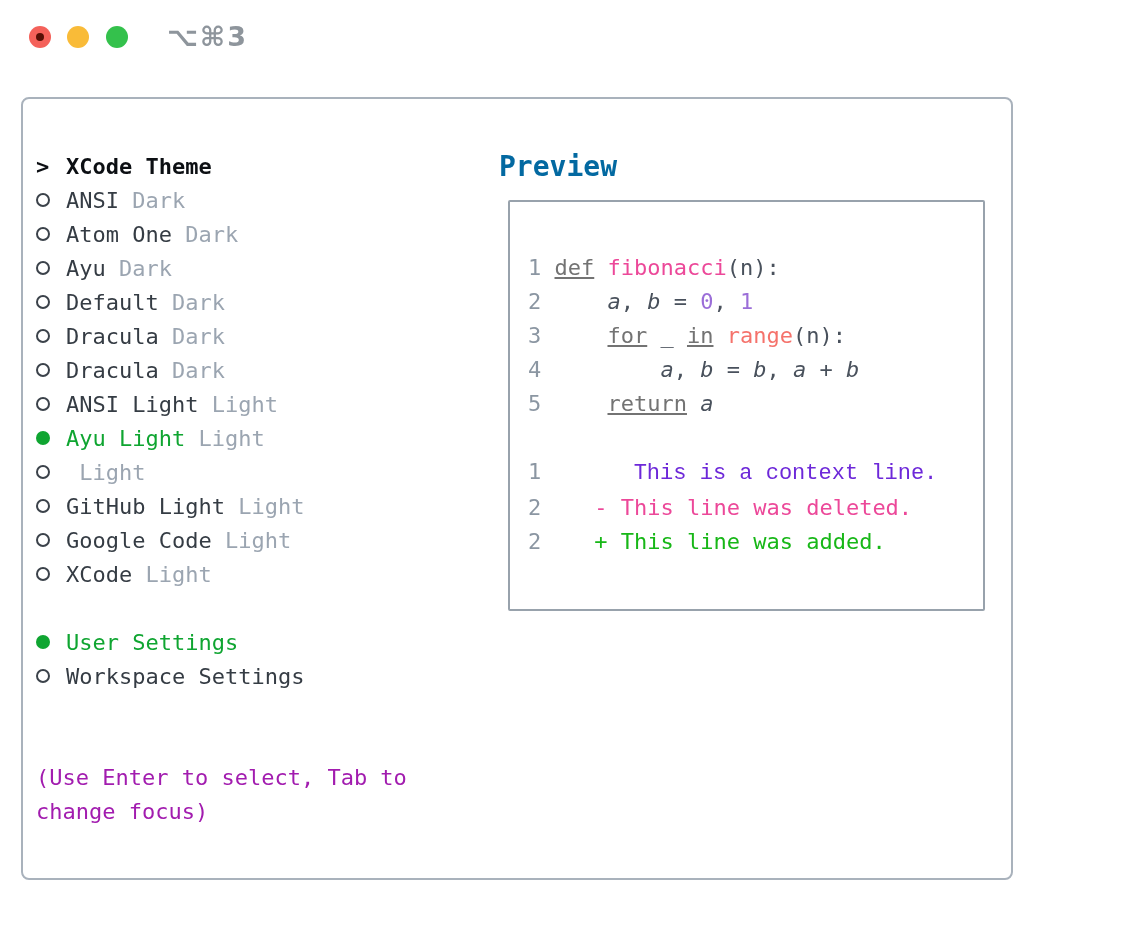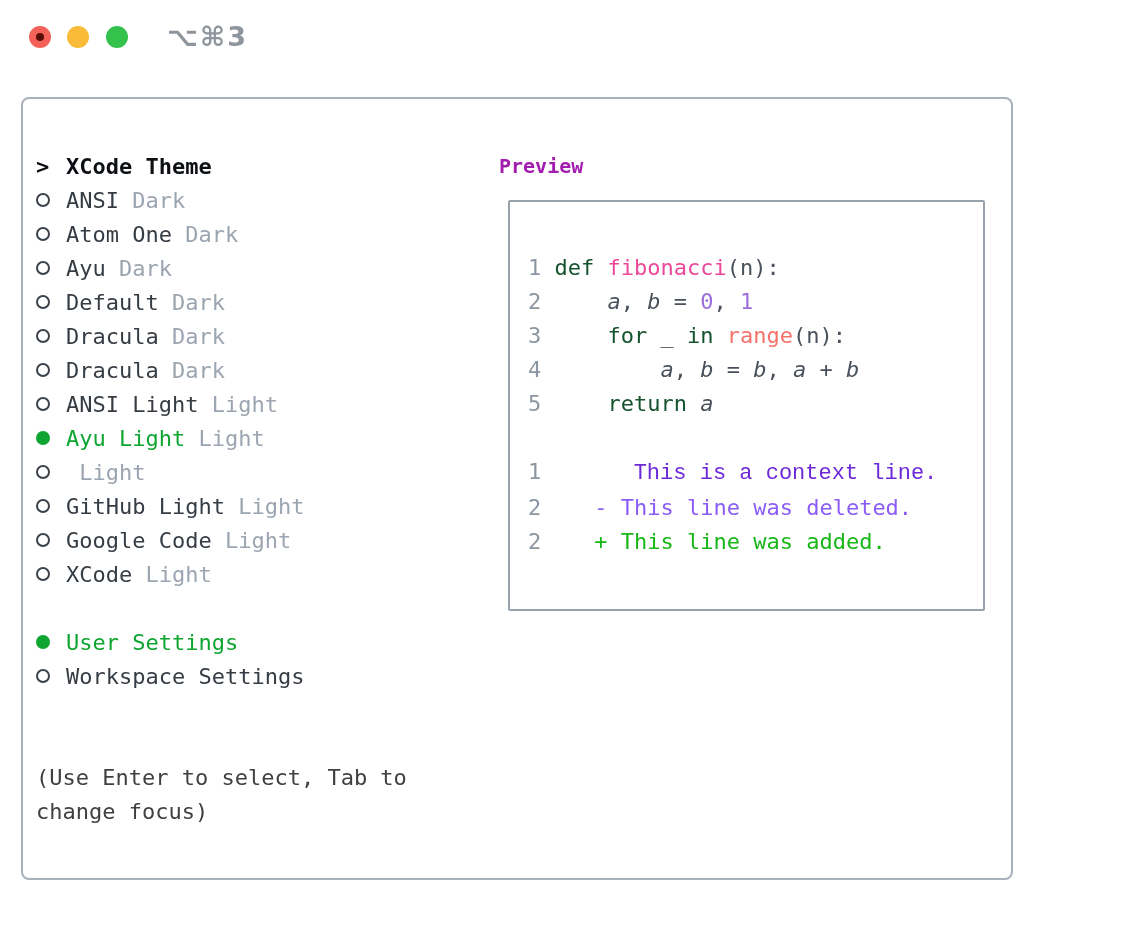--- a/index.html
+++ b/index.html
@@ -25,35 +25,35 @@
   .dot{width:14px;height:14px;border-radius:50%;box-sizing:border-box;display:inline-block;}
   .dot.ring{border:2px solid #3b424a;}
   .dot.filled{background:#0fa531;}
   .hdr{font-weight:700;color:#0c0f13;}
   .plainhdr{color:#14181c;}
   .name.sel{color:#0fa531;}
   .tag{color:#9ba5b1;margin-left:0.602em;}
   .theme-list{position:absolute;left:13px;top:50px;}
   .apply-list{position:absolute;left:13px;top:526px;}
   .hint{position:absolute;left:13px;top:662px;width:405px;
-        font-size:22px;line-height:34px;color:#404040;}
+        font-size:22px;line-height:34px;color:#a21caf;}
   
   .preview-header{position:absolute;left:476px;top:50px;height:34px;display:flex;
-        align-items:center;font-size:20px;font-weight:700;color:#a21caf;}
+        align-items:center;font-size:28px;font-weight:700;color:#0369a1;}
   .preview-box{position:absolute;left:485px;top:101px;width:477px;height:411px;
         border:2px solid #98a2ac;border-radius:2px;background:#fff;box-sizing:border-box;}
   .code{padding:49px 0 0 18px;font-size:22px;line-height:34px;white-space:pre;color:#49515c;}
   .lnum{color:#8b96a2;}
-  .tk-kw{color:#14532d;}
+  .tk-kw{color:#737373;text-decoration:underline;}
   .tk-fn{color:#ec4899;}
   .tk-call{color:#f5726b;}
   .tk-num{color:#9b6ed8;}
   .tk-var{font-style:italic;}
   .tk-context{color:#6d28d9;font-family:Liberation Mono, monospace;}
-  .tk-deleted{color:#8b5cf6;}
+  .tk-deleted{color:#ec4899;}
   .tk-added{color:#17b717;}
 </style>
 </head>
 <body>
 
 <div class="window">
 
   <div class="titlebar">
     <span class="light red">
       <span class="innerdot"></span>

